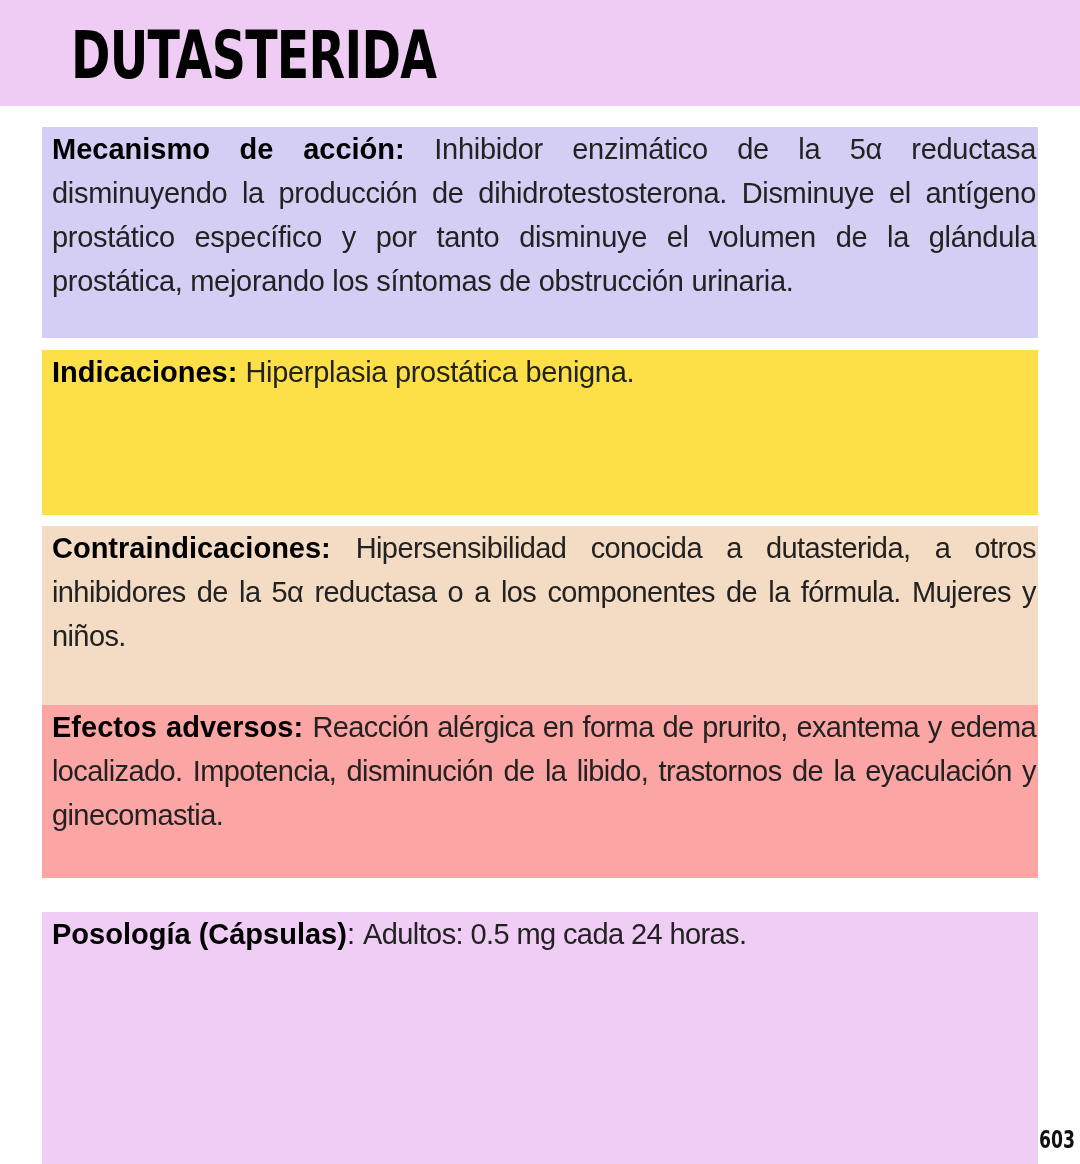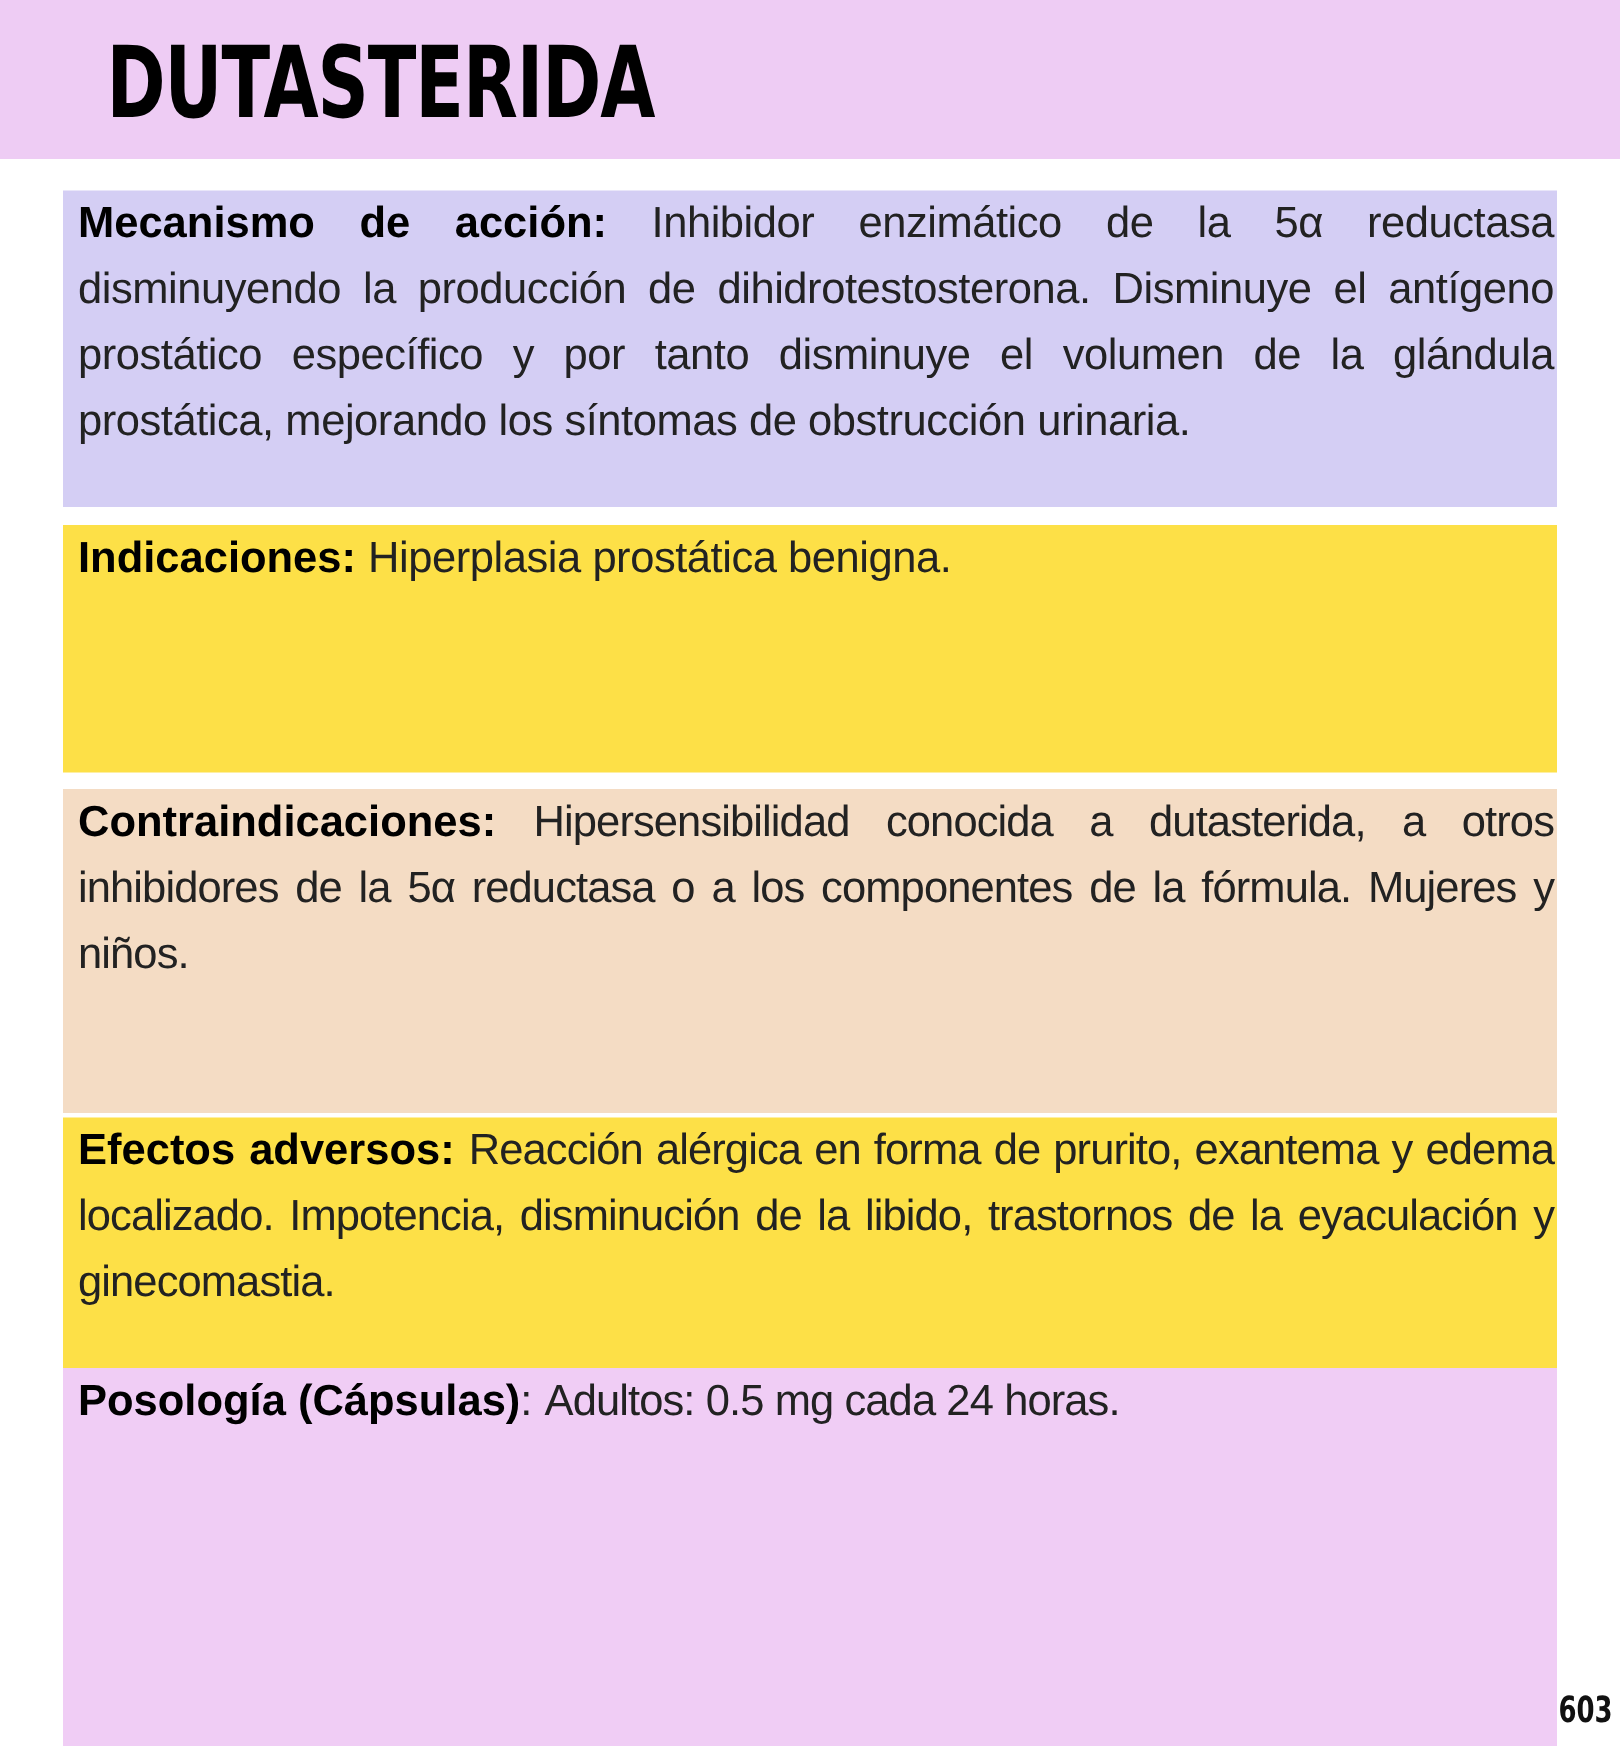--- a/index.html
+++ b/index.html
@@ -43,21 +43,21 @@
       text-align: justify;
       color: #222;
     }
     .section .label {
       font-weight: bold;
       color: #000;
     }
     .s-mecanismo { top: 127px; height: 211px; background: #D4CEF4; }
     .s-indicaciones { top: 350px; height: 165px; background: #fde047; }
     .s-contra { top: 526px; height: 216px; background: #F4DCC4; }
-    .s-efectos { top: 705px; height: 199px; background: #fde047; margin-top: 40px; }
+    .s-efectos { top: 705px; height: 173px; background: #fca5a5; }
     .s-posologia { top: 912px; height: 268px; background: #F0CDF5; }
     .section .body-text {
       letter-spacing: -0.3px;
     }
     .s-contra .body-text, .s-efectos .body-text, .s-posologia .body-text {
       letter-spacing: -0.6px;
     }
     .page-number {
       position: absolute;
       left: 1039px;

